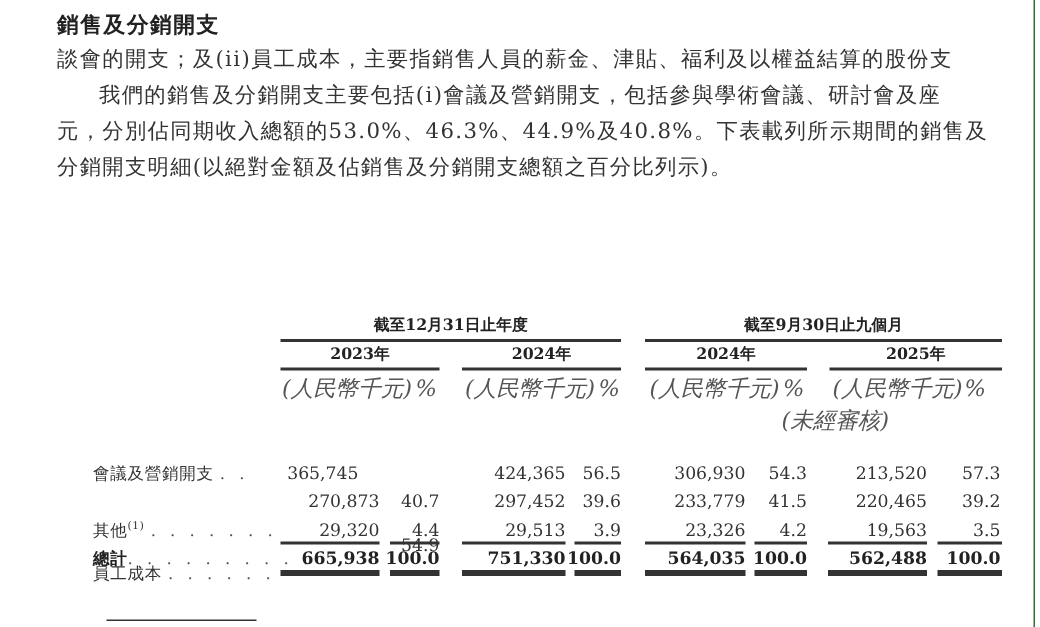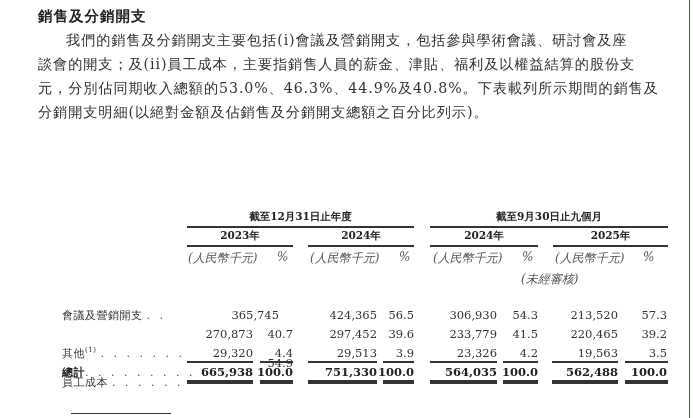--- a/index.html
+++ b/index.html
@@ -8,38 +8,38 @@
     font-family: "DejaVu Serif", "Liberation Serif", serif;
     color: #2b2b2b; position: relative;
   }
   .right-border { position: absolute; left: 689px; top: 0; width: 4px; height: 418px; background: #ffffff; border-left: 1px solid #3a6b3a; }
   .title { position: absolute; left: 38px; top: 7px; font-size: 14.5px; font-weight: bold; letter-spacing: 1px; color: #222; }
   .para { position: absolute; left: 38px; top: 28px; width: 620px; font-size: 14.2px; line-height: 24px; color: #333; text-align: justify; }
   .para .line { display: block; white-space: nowrap; letter-spacing: 0.9px; }
   .para .line.first { padding-left: 28px; }
   .hdr-group { position: absolute; font-weight: bold; font-size: 10.5px; text-align: center; color: #222; }
   .rule { position: absolute; background: #333; }
-  .units { position: absolute; font-style: italic; font-size: 12px; color: #555; white-space: nowrap; }
+  .units { position: absolute; font-style: italic; font-size: 15px; color: #555; white-space: nowrap; }
   .rowlabel { position: absolute; left: 62px; font-size: 11px; color: #333; white-space: nowrap; letter-spacing: 0.5px; text-align: center; }
   .rowlabel.bold { font-weight: bold; color: #222; }
   .num { position: absolute; font-size: 11.5px; color: #333; text-align: right; white-space: nowrap; }
   .num.bold { font-weight: bold; color: #222; }
   sup { font-size: 7px; }
   .dots { color: #555; letter-spacing: 3px; }
 </style>
 </head>
 <body>
 
 <div class="right-border"></div>
 
 <div class="title">銷售及分銷開支</div>
 
 <div class="para">
+  <span class="line">談會的開支；及(ii)員工成本，主要指銷售人員的薪金、津貼、福利及以權益結算的股份支</span>
   <span class="line first">我們的銷售及分銷開支主要包括(i)會議及營銷開支，包括參與學術會議、研討會及座</span>
-  <span class="line">談會的開支；及(ii)員工成本，主要指銷售人員的薪金、津貼、福利及以權益結算的股份支</span>
   <span class="line">元，分別佔同期收入總額的53.0%、46.3%、44.9%及40.8%。下表載列所示期間的銷售及</span>
   <span class="line">分銷開支明細(以絕對金額及佔銷售及分銷開支總額之百分比列示)。</span>
 </div>
 
 <div>
 
   <div class="hdr-group" style="left:187px; top:210px; width:227px;">截至12月31日止年度</div>
   <div class="hdr-group" style="left:430px; top:210px; width:238px;">截至9月30日止九個月</div>
   <div class="rule" style="left:187px; top:226px; width:227px; height:1.5px;"></div>
   <div class="rule" style="left:430px; top:226px; width:238px; height:1.5px;"></div>
@@ -61,21 +61,21 @@
   <div class="units" style="left:522px; top:250px;">%</div>
   <div class="units" style="left:555px; top:250px;">(人民幣千元)</div>
   <div class="units" style="left:643px; top:250px;">%</div>
   <div class="units" style="left:521px; top:271px;">(未經審核)</div>
 
   <div class="rowlabel" style="top:308px;"><span>會議及營銷開支</span> <span class="dots">. .</span></div>
   <div class="rowlabel" style="top:327px;margin-top:48px;"><span>員工成本</span> <span class="dots">. . . . . .</span></div>
   <div class="rowlabel" style="top:346px;"><span>其他</span><sup>(1)</sup> <span class="dots">. . . . . . .</span></div>
   <div class="rowlabel bold" style="top:365px;"><span>總計</span><span class="dots" style="font-weight:normal;">. . . . . . . . . .</span></div>
 
-  <div class="num" style="right:414px; top:308px;">365,745</div>
+  <div class="num" style="right:454px; top:308px;">365,745</div>
   <div class="num" style="right:400px; top:308px;margin-top:48px;">54.9</div>
   <div class="num" style="right:316px; top:308px;">424,365</div>
   <div class="num" style="right:279px; top:308px;">56.5</div>
   <div class="num" style="right:196px; top:308px;">306,930</div>
   <div class="num" style="right:155px; top:308px;">54.3</div>
   <div class="num" style="right:75px; top:308px;">213,520</div>
   <div class="num" style="right:26px; top:308px;">57.3</div>
 
   <div class="num" style="right:440px; top:327px;">270,873</div>
   <div class="num" style="right:400px; top:327px;">40.7</div>

